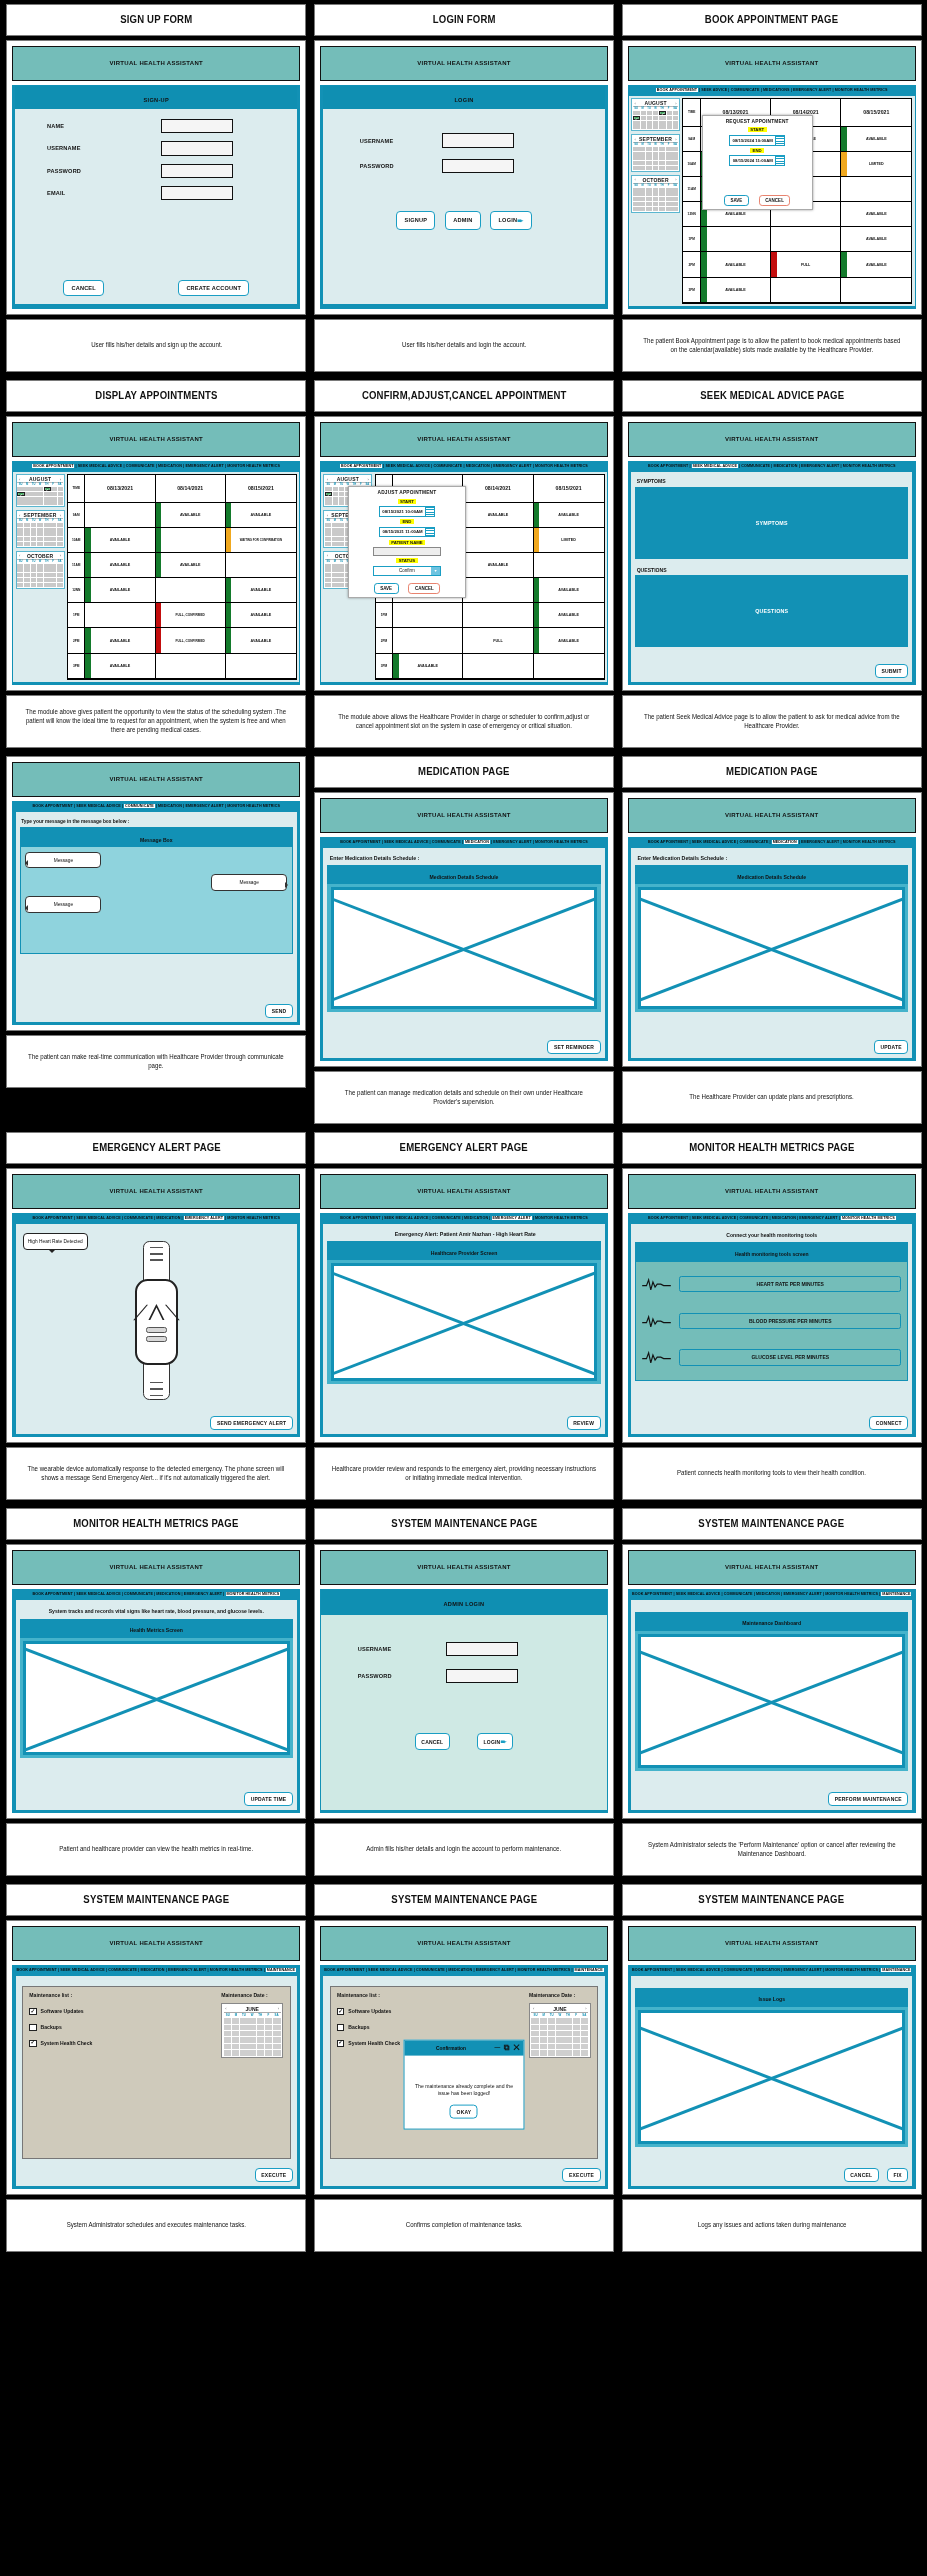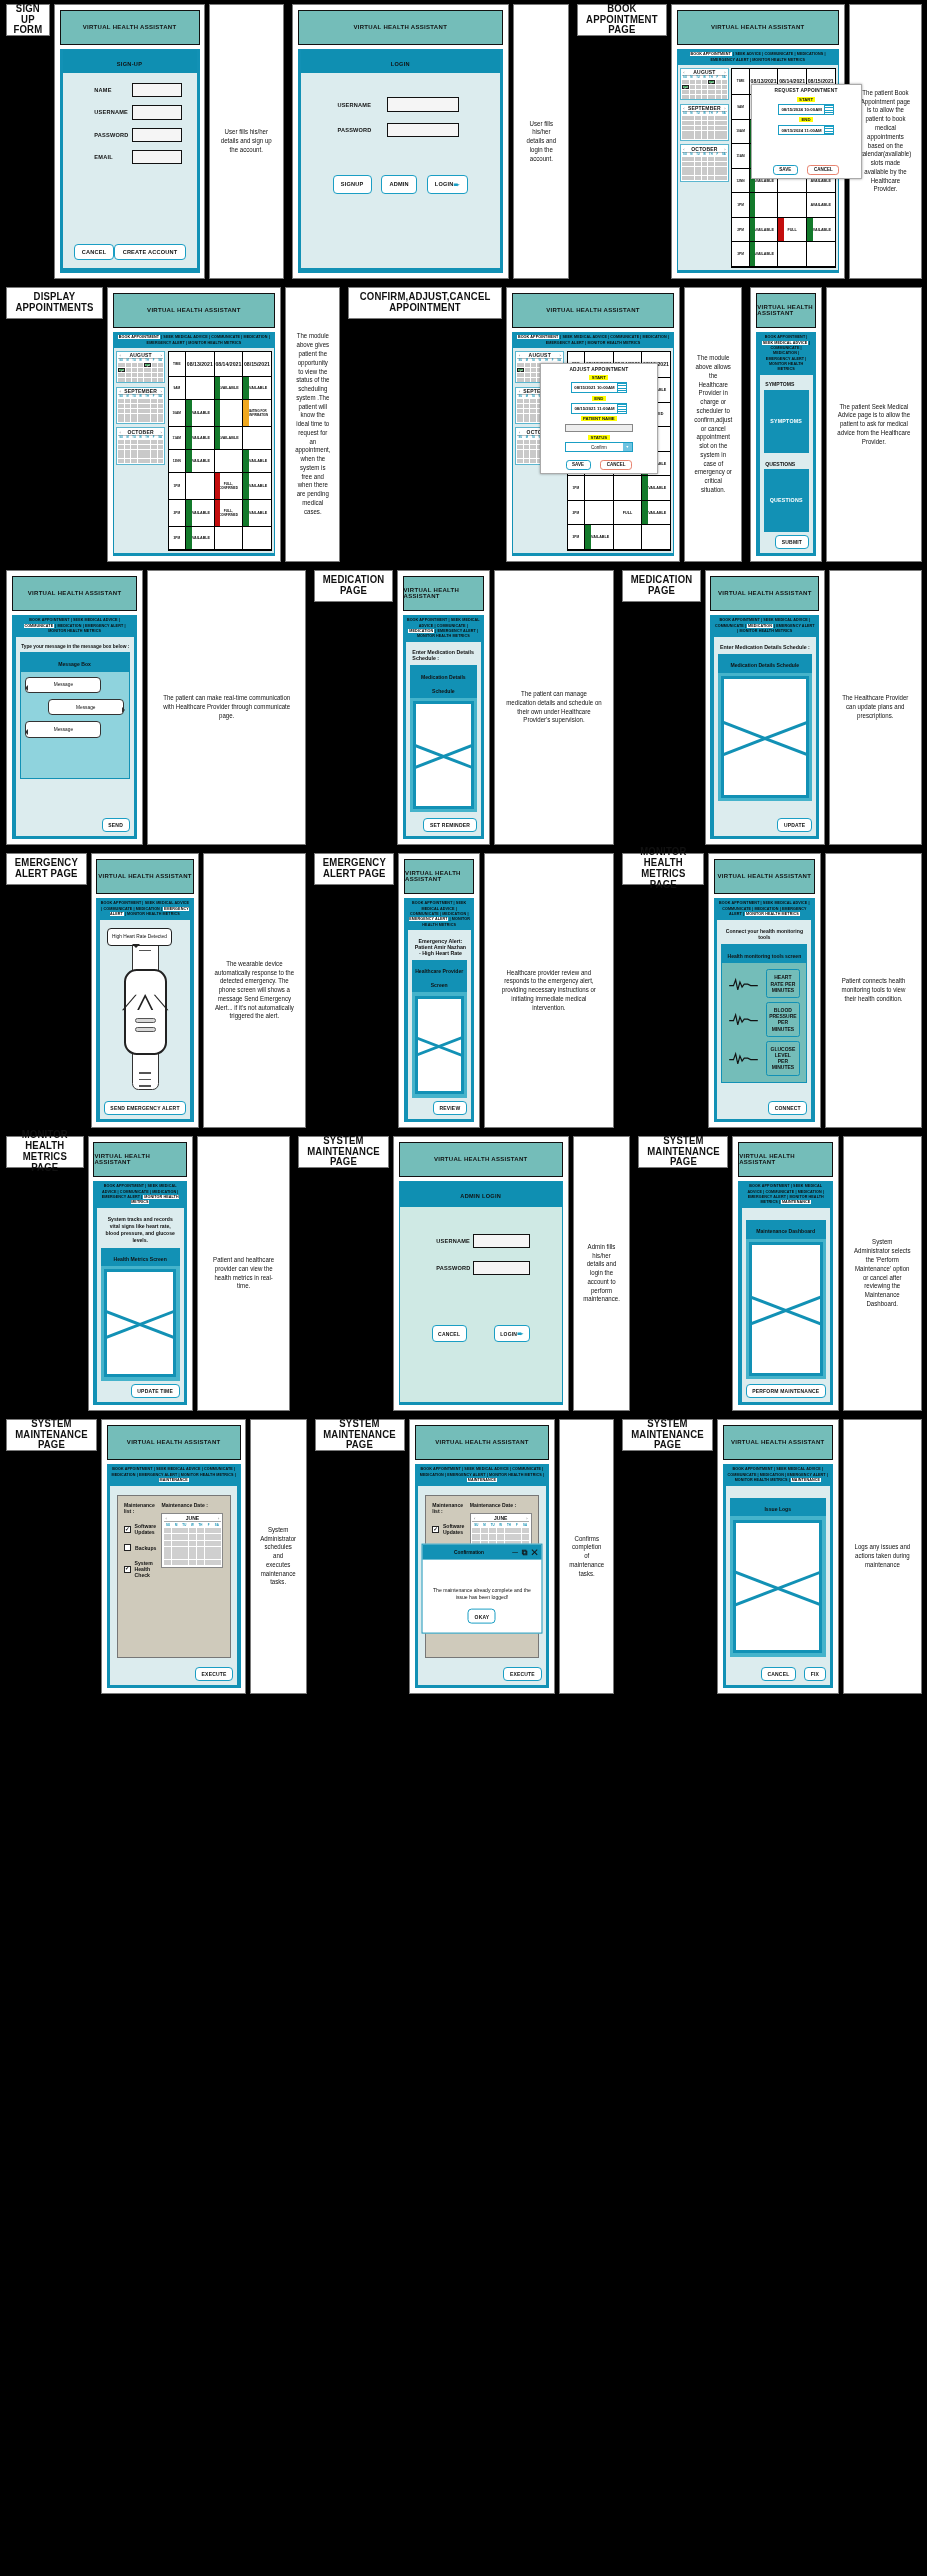--- a/index.html
+++ b/index.html
@@ -5,21 +5,21 @@
   * { box-sizing: border-box; margin:0; padding:0; }
   html,body { background:#000; }
   body {
     width:928px; height:2576px;
     font-family:"Liberation Sans", sans-serif;
     color:#111;
     overflow:hidden;
   }
   .board { width:928px; padding:4px 6.4px; display:flex; flex-direction:column; gap:8px; }
   .row { display:grid; grid-template-columns:1fr 1fr 1fr; gap:8px; }
-  .cell { display:flex; flex-direction:row; gap:4px; }
+  .cell { display:flex; flex-direction:column; gap:4px; }
 
   
   .title-plate {
     background:#fff; border:1.6px solid #7a7a7a;
     height:32px; display:flex; align-items:center; justify-content:center;
     text-align:center; padding:1.6px 4.8px;
   }
   .title-plate span {
     font-weight:bold; font-size:10.4px; letter-spacing:0.2px;
     line-height:1.05; transform:scaleX(.92); transform-origin:center;
@@ -279,20 +279,23 @@
             </div>
           </div>
         </div>
       </div>
       <div class="cap-plate">
           <span>User fills his/her details and sign up the account.</span>
         </div>
     </div>
 
     <div class="cell">
+      <div class="title-plate">
+          <span>LOGIN FORM</span>
+        </div>
       <div class="mock">
         <div class="vha-bar">
             <span>VIRTUAL HEALTH ASSISTANT</span>
           </div>
         <div class="screen">
           <div class="form-panel">
             <div class="form-head"><span>LOGIN</span></div>
             <div class="login-rows">
               <div class="f-row">
                   <div class="lbl">USERNAME</div>
@@ -1000,20 +1003,23 @@
             </div>
           </div>
         </div>
       </div>
       <div class="cap-plate">
           <span>The module above allows the Healthcare Provider in charge or scheduler to confirm,adjust or cancel appointment slot on the system in case of emergency or critical situation.</span>
         </div>
     </div>
 
     <div class="cell">
+      <div class="title-plate">
+          <span>SEEK MEDICAL ADVICE PAGE</span>
+        </div>
       <div class="mock">
         <div class="vha-bar">
             <span>VIRTUAL HEALTH ASSISTANT</span>
           </div>
         <div class="screen">
           <div class="navbar"><span>BOOK APPOINTMENT | </span><span class="on">SEEK MEDICAL ADVICE</span><span> | COMMUNICATE | MEDICATION | EMERGENCY ALERT | MONITOR HEALTH METRICS</span></div>
           <div class="body-area">
             <div class="sa-label">SYMPTOMS</div>
             <div class="sa-box" style="height:72px;">
                 <span>SYMPTOMS</span>

